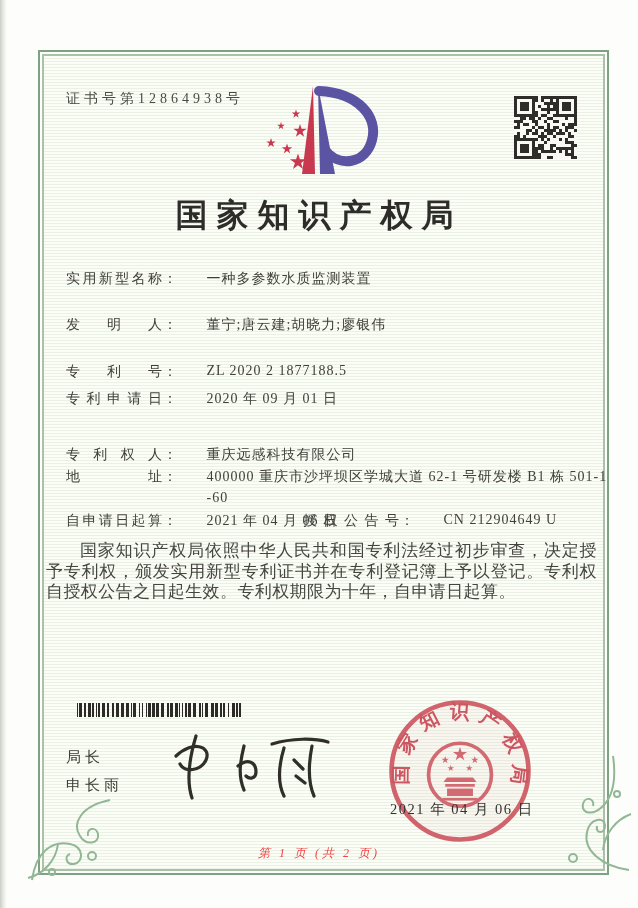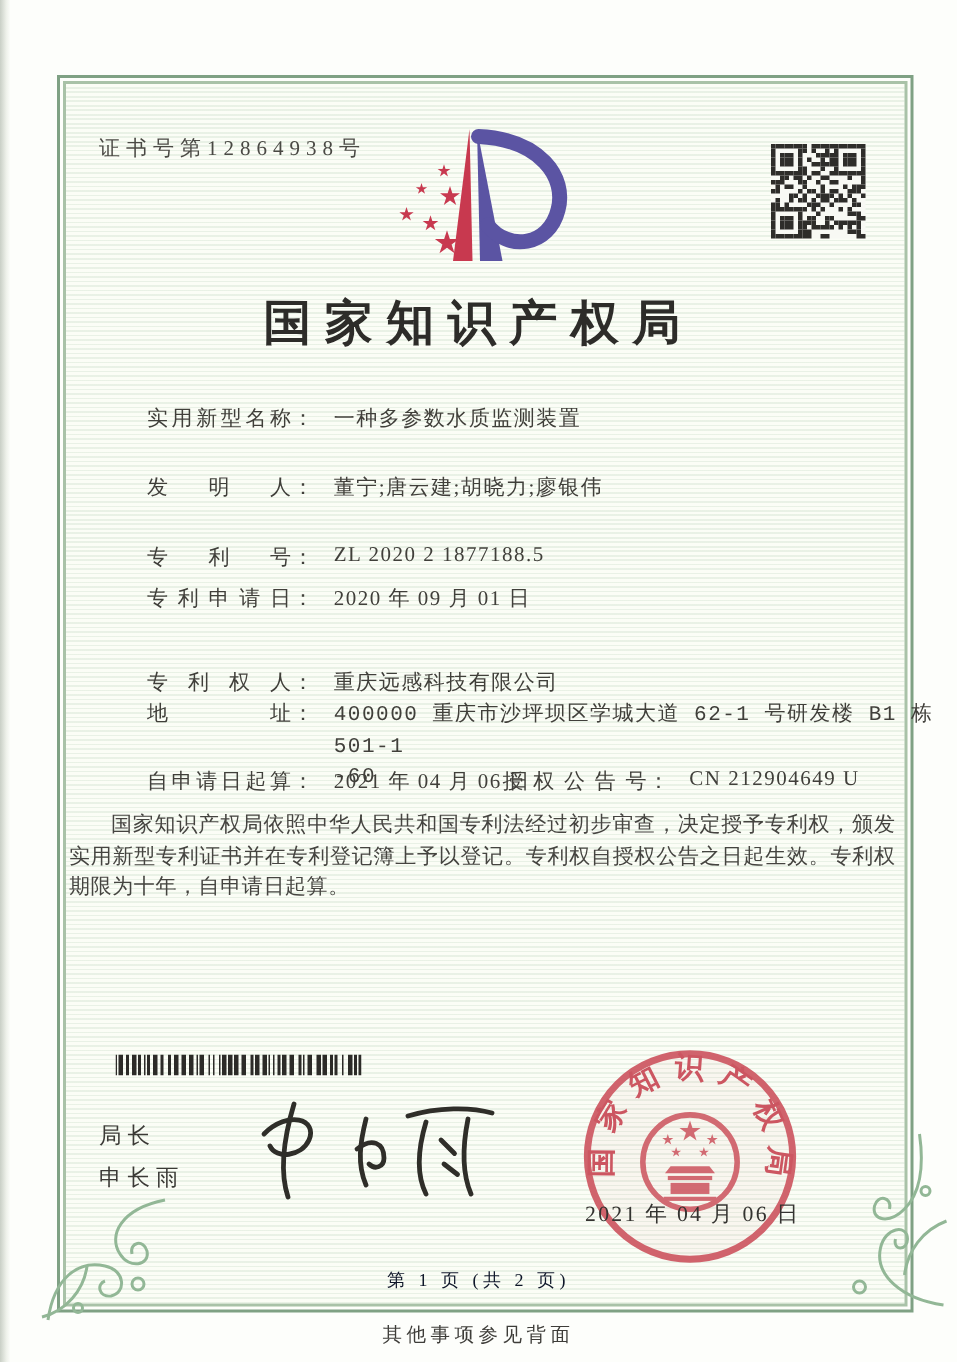--- a/index.html
+++ b/index.html
@@ -21,39 +21,39 @@
   .qr{position:absolute;left:514px;top:96px;width:63px;height:63px;
     display:grid;grid-template-columns:repeat(21,1fr);grid-template-rows:repeat(21,1fr);
     background:#f8f9f4;}
   .qm{background:#2e2d2a;}
   .title{position:absolute;left:0;width:100%;top:194px;text-align:center;
     font-size:32px;font-weight:bold;letter-spacing:9px;color:#2d2c29;}
   .row{position:absolute;left:66px;width:530px;font-size:14px;letter-spacing:1px;
     white-space:nowrap;color:#403f3a;}
   .r-name{top:270px}.r-inv{top:316px}.r-pat{top:363px}.r-fil{top:390px}
   .r-own{top:446px}.r-addr{top:467px;line-height:20.5px}.r-grant{top:512px}
-  .flabel{display:inline-block;width:97px;text-align:justify;text-align-last:justify;vertical-align:top;margin-left:32px;}
+  .flabel{display:inline-block;width:97px;text-align:justify;text-align-last:justify;vertical-align:top;}
   .fcolon{display:inline-block;vertical-align:top;}
-  .fvalue{margin-left:8px;display:inline-block;vertical-align:top;}
-  .addr-lines{white-space:normal;width:410px;font-family:Liberation Mono, monospace;}
+  .fvalue{margin-left:24px;display:inline-block;vertical-align:top;}
+  .addr-lines{white-space:normal;width:410px;}
   .grant2{position:absolute;left:237px;top:0;}
-  .legal{position:absolute;left:46px;top:541px;width:551px;font-size:14px;
+  .legal{position:absolute;left:46px;top:541px;width:551px;font-size:17px;
     line-height:20.6px;text-align:justify;color:#454440;letter-spacing:0.4px;}
   .legal p{margin:0;text-indent:2em;}
   .barcode{position:absolute;left:77px;top:703px;width:164px;height:14px;
     display:flex;overflow:hidden;}
   .barcode div{flex:0 0 auto;height:100%;}
   .signer-title{position:absolute;left:66px;top:748px;font-size:15px;letter-spacing:4px;color:#3b3a36;}
   .signer-name{position:absolute;left:66px;top:776px;font-size:15px;letter-spacing:4px;color:#3b3a36;}
   .signature{position:absolute;left:156px;top:728px;}
   .seal{position:absolute;left:386px;top:697px;}
   .seal-date{position:absolute;left:390px;top:800px;font-size:14.5px;letter-spacing:1.5px;
     color:#343330;z-index:5;}
   .page-num{position:absolute;left:0;width:100%;top:845px;text-align:center;
-    font-size:12px;letter-spacing:3px;color:#0f172a;}
+    font-size:12px;letter-spacing:3px;color:#ef4444;font-style:italic;}
   .back-note{position:absolute;left:0;width:100%;top:881px;text-align:center;
     font-size:13px;letter-spacing:3px;color:#3e3d39;}
   .orn{position:absolute;}
   .orn-bl{left:22px;top:794px;}
   .orn-br{left:543px;top:754px;}
 </style>
 </head>
 <body>
 
 <div class="page">
@@ -693,14 +693,13 @@
   </svg>
   <svg class="orn orn-br" width="92" height="120" viewBox="0 0 92 120" fill="none" stroke="#92b796" stroke-width="2">
     <path d="M70,2 C74,30 68,44 60,52 C50,62 38,60 40,50 C42,42 52,44 50,52"></path>
     <path d="M86,116 C58,112 40,96 44,78 C47,64 62,62 62,72 C62,80 52,80 54,72"></path>
     <path d="M88,60 C72,66 62,80 60,96"></path>
     <circle cx="30" cy="104" r="4"></circle>
     <circle cx="74" cy="40" r="3"></circle>
   </svg>
 
   <div class="page-num">第 1 页 (共 2 页)</div>
-  <div class="back-note">其他事项参见背面</div>
 </div>
 
 </body></html>

